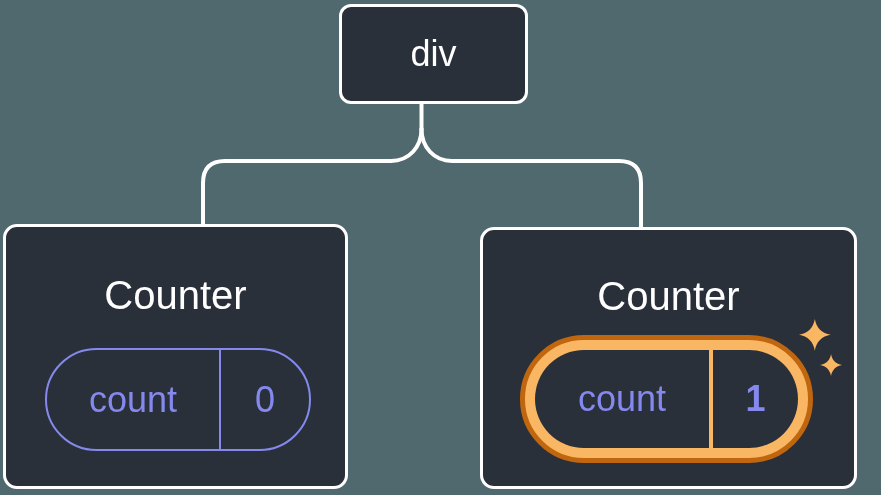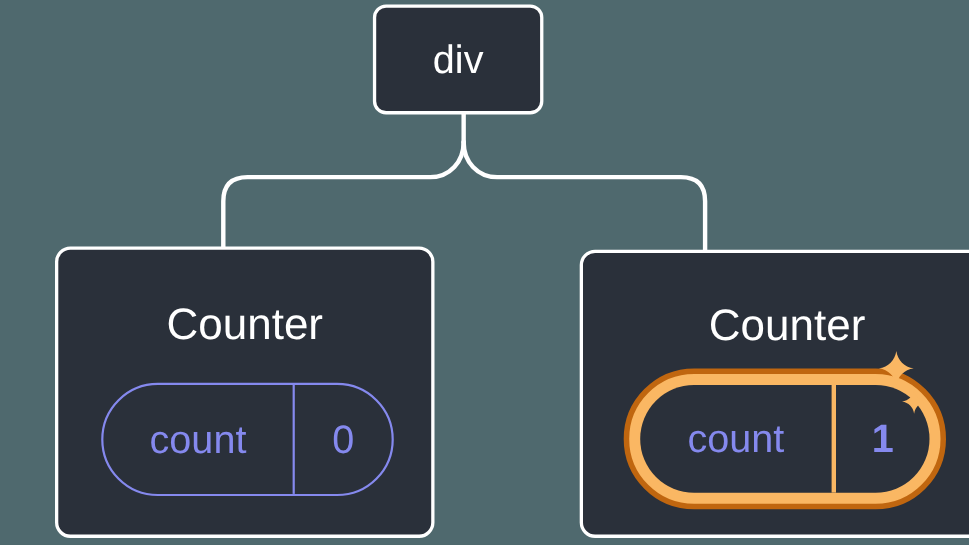--- a/index.html
+++ b/index.html
@@ -7,30 +7,30 @@
     position:relative; width:881px; height:495px; overflow:hidden;
     background:var(--background,#4F696E);
     font-family:"Liberation Sans","DejaVu Sans",sans-serif;
   }
   .connectors { position:absolute; left:0; top:0; width:881px; height:495px; }
   .connectors path {
     stroke:var(--connector,#FFFFFF); stroke-width:4; fill:none;
     stroke-linecap:round; stroke-linejoin:round;
   }
   .node-root {
-    position:absolute; left:339px; top:4px; width:155px; height:100px;
+    position:absolute; left:339px; top:4px; width:189px; height:100px;
     box-sizing:border-box; background:var(--card,#2A303A);
     border:3px solid var(--card-border,#FFFFFF); border-radius:12px;
     display:flex; align-items:center; justify-content:center;
     color:var(--text,#FFFFFF); font-size:36px;
   }
   .card {
     position:absolute; box-sizing:border-box;
     background:var(--card,#2A303A);
-    border:3px solid var(--card-border,#FFFFFF); border-radius:14px;margin-left:47px;
+    border:3px solid var(--card-border,#FFFFFF); border-radius:14px;
   }
   .card-left  { left:3px;   top:224px; width:345px; height:265px; }
   .card-right { left:480px; top:227px; width:377px; height:262px; }
   .card-title {
     position:absolute; left:0; right:0; top:48px; text-align:center;
     color:var(--text,#FFFFFF); font-size:40px; line-height:1;
   }
   .card-right .card-title { top:46px; }
   
   .pill {

